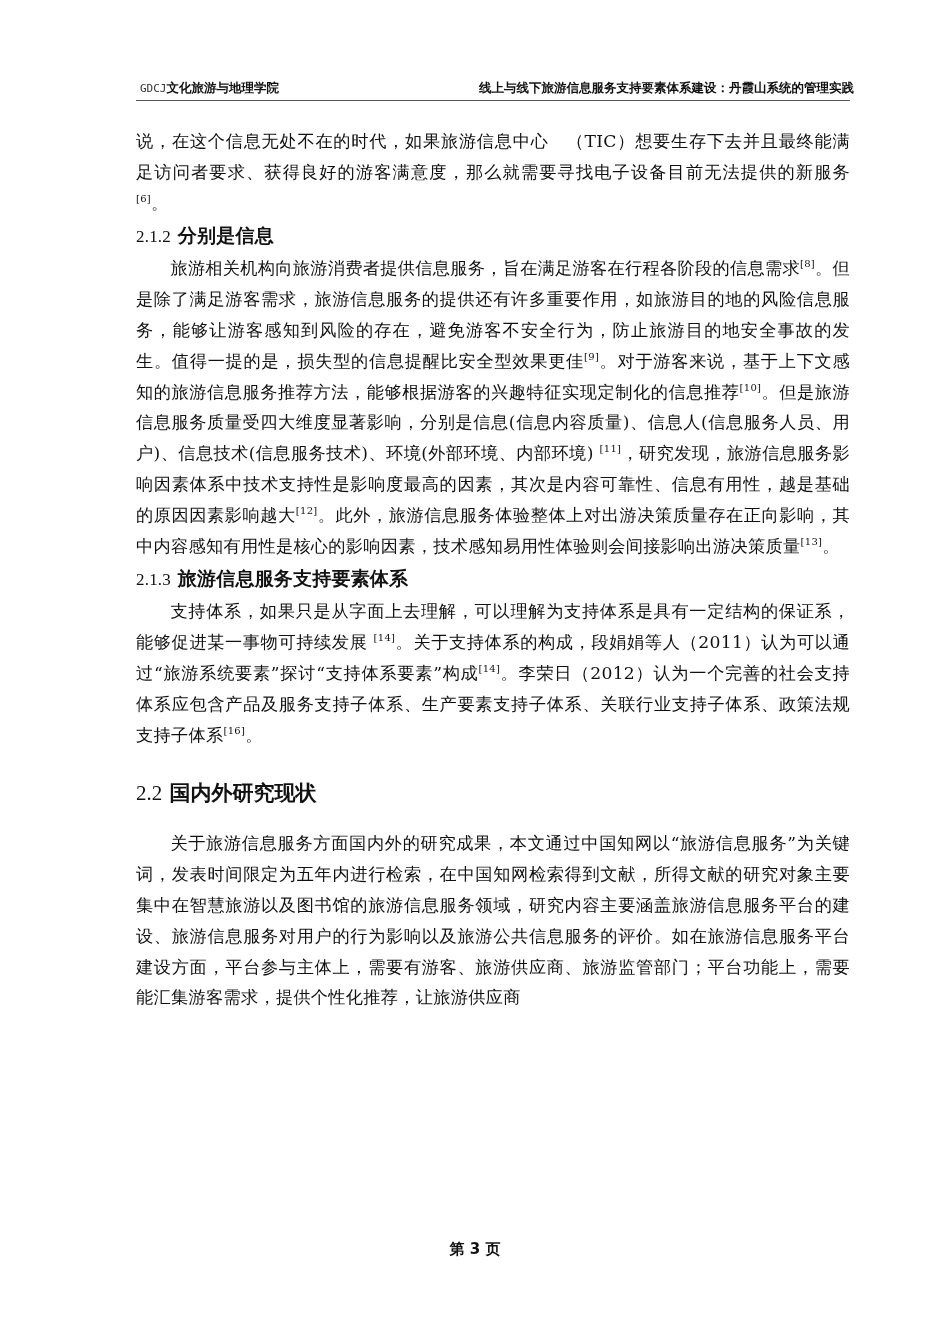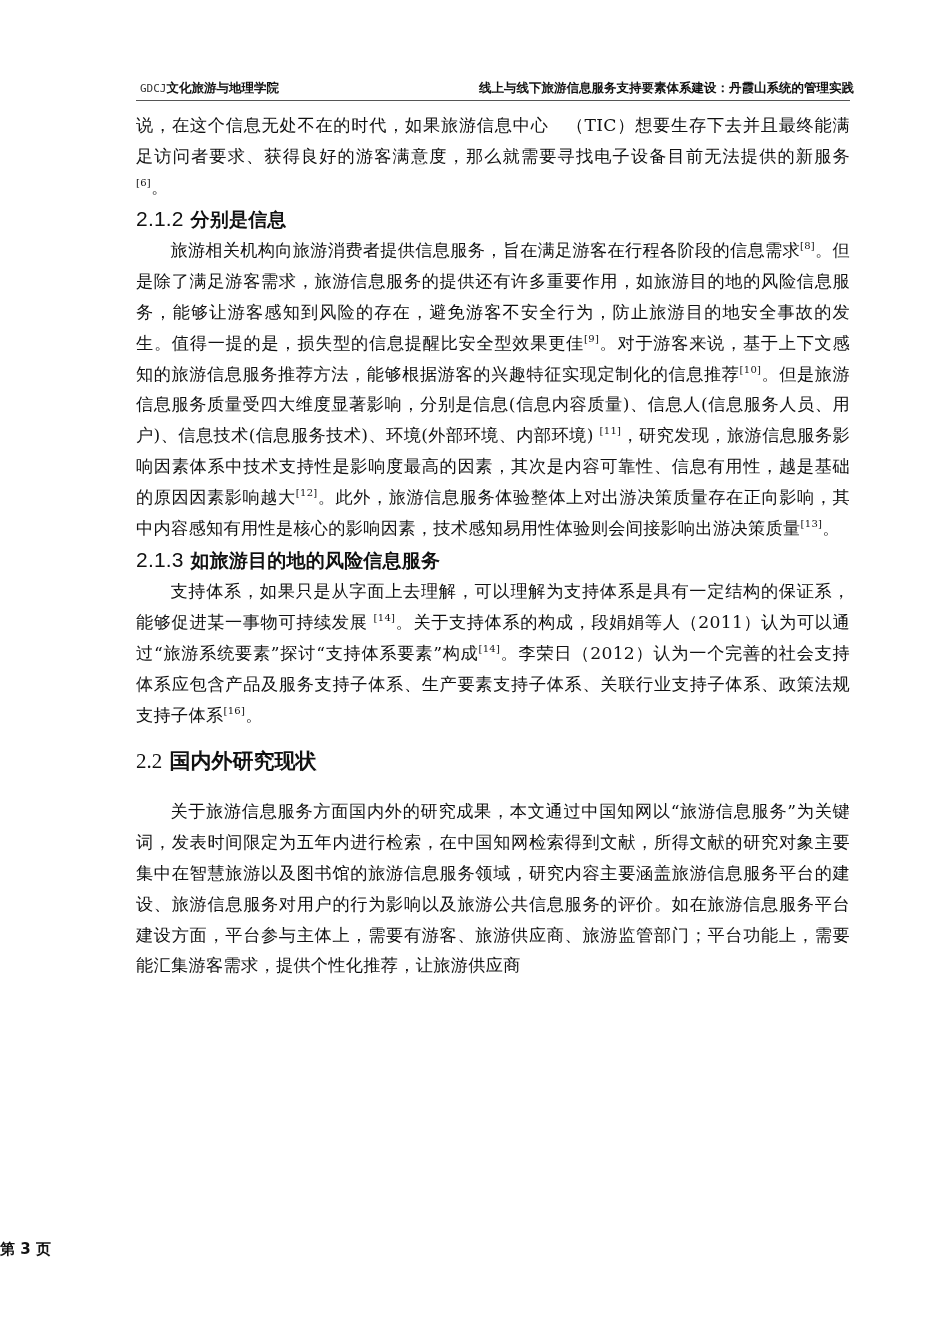--- a/index.html
+++ b/index.html
@@ -5,53 +5,53 @@
     html, body { margin: 0; padding: 0; background: #ffffff; }
     body { width: 950px; height: 1344px; position: relative; overflow: hidden;
            font-family: "DejaVu Serif", "Liberation Serif", serif; color: #111; }
     .header { position: absolute; left: 140px; top: 78px; width: 714px; height: 22px;
               font-family: "DejaVu Sans", "Liberation Sans", sans-serif; font-size: 12.5px; }
     .header .left { position: absolute; left: 0; top: 2px; }
     .header .left .code { font-family: "DejaVu Sans Mono", "Liberation Mono", monospace; font-size: 11px; color:#333; }
     .header .left .name { font-weight: bold; }
     .header .right { position: absolute; right: 0; top: 2px; font-weight: bold; text-align: right; }
     .header-rule { position: absolute; left: 136px; top: 100px; width: 714px; height: 0; border-top: 1.2px solid #555; }
-    .content { position: absolute; left: 136px; top: 110px; width: 714px; }
+    .content { position: absolute; left: 136px; top: 126px; width: 714px; }
     p.para { margin: 0; font-size: 17.2px; line-height: 30.8px; text-align: justify; letter-spacing: 0.3px; }
     p.para.indent { text-indent: 2em; }
     p.para .sup { font-size: 10px; vertical-align: 7px; line-height: 0; }
     h3.sub { margin: 2px 0 1px 0; font-size: 19px; font-weight: bold; line-height: 30px;
              font-family: "DejaVu Sans", "Liberation Sans", sans-serif; letter-spacing: 0.2px; }
-    h3.sub .num { font-family: Liberation Sans, sans-serif; font-weight: normal; font-size: 21px; }
+    h3.sub .num { font-family: Liberation Serif, serif; font-weight: normal; font-size: 17px; }
     h2.sec { margin: 6px 0 18px 0; font-size: 21px; font-weight: bold; line-height: 34px;
              font-family: "DejaVu Sans", "Liberation Sans", sans-serif; }
     h2.sec .num { font-family: "Liberation Serif", "DejaVu Serif", serif; font-weight: normal; font-size: 21px; }
-    .footer { position: absolute; left: 0; width: 950px; top: 1240px; 
+    .footer { position: absolute; left: 0; width: 950px; top: 1240px; text-align: center;
               font-family: "DejaVu Sans", "Liberation Sans", sans-serif; font-weight: bold; font-size: 15px; }
   </style>
 </head>
 <body>
 
 <div class="header">
   <span class="left"><span class="code">GDCJ</span><span class="name">文化旅游与地理学院</span></span>
   <span class="right">线上与线下旅游信息服务支持要素体系建设：丹霞山系统的管理实践</span>
 </div>
 <div class="header-rule"></div>
 
 <div class="content">
   <p class="para"><span>说，在这个信息无处不在的时代，如果旅游信息中心　（TIC）想要生存下去并且最终能满足访问者要求、获得良好的游客满意度，那么就需要寻找电子设备目前无法提供的新服务</span><span class="sup">[6]</span><span>。</span></p>
 
   <h3 class="sub"><span class="num">2.1.2</span> <span>分别是信息</span></h3>
 
 
   <p class="para indent"><span>旅游相关机构向旅游消费者提供信息服务，旨在满足游客在行程各阶段的信息需求</span><span class="sup">[8]</span><span>。但是除了满足游客需求，旅游信息服务的提供还有许多重要作用，如旅游目的地的风险信息服务，能够让游客感知到风险的存在，避免游客不安全行为，防止旅游目的地安全事故的发生。值得一提的是，损失型的信息提醒比安全型效果更佳</span><span class="sup">[9]</span><span>。对于游客来说，基于上下文感知的旅游信息服务推荐方法，能够根据游客的兴趣特征实现定制化的信息推荐</span><span class="sup">[10]</span><span>。但是旅游信息服务质量受四大维度显著影响，分别是信息(信息内容质量)、信息人(信息服务人员、用户)、信息技术(信息服务技术)、环境(外部环境、内部环境) </span><span class="sup">[11]</span><span>，研究发现，旅游信息服务影响因素体系中技术支持性是影响度最高的因素，其次是内容可靠性、信息有用性，越是基础的原因因素影响越大</span><span class="sup">[12]</span><span>。此外，旅游信息服务体验整体上对出游决策质量存在正向影响，其中内容感知有用性是核心的影响因素，技术感知易用性体验则会间接影响出游决策质量</span><span class="sup">[13]</span><span>。</span></p>
 
-  <h3 class="sub"><span class="num">2.1.3</span> <span>如旅游目的地的风险信息服务</span></h3>
+  <h3 class="sub"><span class="num">2.1.3</span> <span>旅游信息服务支持要素体系</span></h3>
 
   <p class="para indent"><span>支持体系，如果只是从字面上去理解，可以理解为支持体系是具有一定结构的保证系，能够促进某一事物可持续发展 </span><span class="sup">[14]</span><span>。关于支持体系的构成，段娟娟等人（2011）认为可以通过“旅游系统要素”探讨“支持体系要素”构成</span><span class="sup">[14]</span><span>。李荣日（2012）认为一个完善的社会支持体系应包含产品及服务支持子体系、生产要素支持子体系、关联行业支持子体系、政策法规支持子体系</span><span class="sup">[16]</span><span>。</span></p>
 
 
-  <h2 class="sec" style="margin-top:14px;"><span class="num">2.2</span> <span>国内外研究现状</span></h2>
+  <h2 class="sec" style="margin-top:26px;"><span class="num">2.2</span> <span>国内外研究现状</span></h2>
 
   <p class="para indent"><span>关于旅游信息服务方面国内外的研究成果，本文通过中国知网以“旅游信息服务”为关键词，发表时间限定为五年内进行检索，在中国知网检索得到文献，所得文献的研究对象主要集中在智慧旅游以及图书馆的旅游信息服务领域，研究内容主要涵盖旅游信息服务平台的建设、旅游信息服务对用户的行为影响以及旅游公共信息服务的评价。如在旅游信息服务平台建设方面，平台参与主体上，需要有游客、旅游供应商、旅游监管部门；平台功能上，需要能汇集游客需求，提供个性化推荐，让旅游供应商</span></p>
 </div>
 
 <div class="footer">第 3 页</div>
 
 </body></html>

